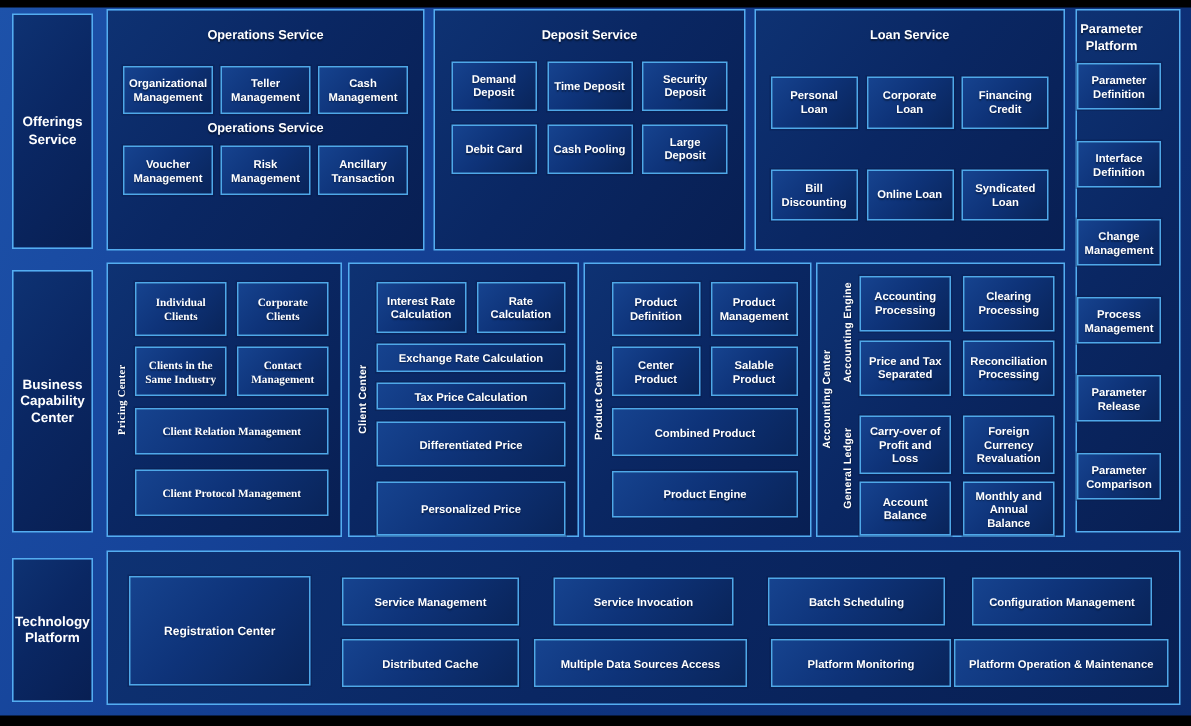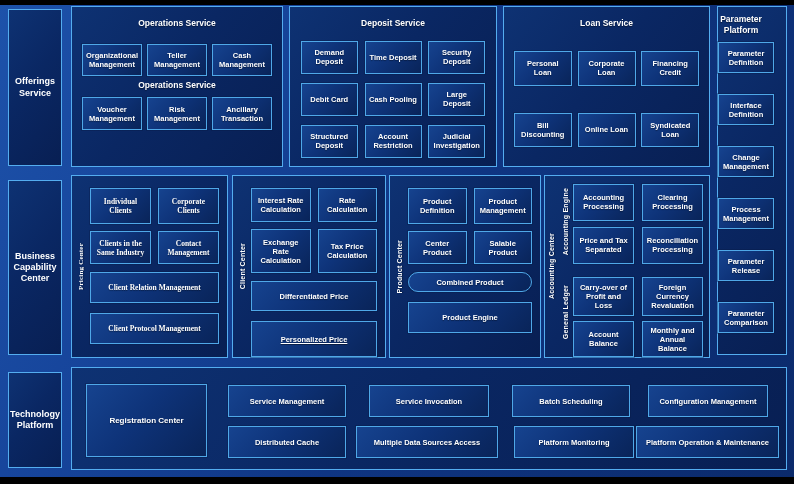--- a/index.html
+++ b/index.html
@@ -69,25 +69,20 @@
     <div class="row" style="margin-top:12px;height:33px;padding:0 4px;">
       <div class="box" style="width:57px;">Demand Deposit</div>
       <div class="box" style="width:57px;">Time Deposit</div>
       <div class="box" style="width:57px;">Security Deposit</div>
     </div>
     <div class="row" style="margin-top:9px;height:33px;padding:0 4px;">
       <div class="box" style="width:57px;">Debit Card</div>
       <div class="box" style="width:57px;">Cash Pooling</div>
       <div class="box" style="width:57px;">Large Deposit</div>
     </div>
-    <div class="row" style="margin-top:9px;height:33px;padding:0 4px;">
-      <div class="box" style="width:57px;">Structured Deposit</div>
-      <div class="box" style="width:57px;">Account Restriction</div>
-      <div class="box" style="width:57px;">Judicial Investigation</div>
-    </div>
   </div>
 
   <div class="panel" style="left:503px;top:6px;width:207px;height:161px;">
     <div class="ptitle" style="margin-top:11px;">Loan Service</div>
     <div class="row" style="margin-top:22px;height:35px;padding:0 4px;">
       <div class="box" style="width:58px;">Personal Loan</div>
       <div class="box" style="width:58px;">Corporate Loan</div>
       <div class="box" style="width:58px;">Financing Credit</div>
     </div>
     <div class="row" style="margin-top:27px;height:34px;padding:0 4px;">
@@ -127,43 +122,43 @@
 
   <div class="panel" style="left:232px;top:175px;width:154px;height:183px;display:flex;">
     <div class="vstrip" style="width:18px;">
       <span class="vlabel">Client Center</span>
     </div>
     <div class="cap-content">
       <div class="g2" style="height:36px;">
         <div class="box">Interest Rate Calculation</div>
         <div class="box">Rate Calculation</div>
       </div>
-      <div class="g2" style="height:46px;margin-top:7px;">
+      <div class="g2" style="height:46px;margin-top:7px;flex-direction:column;">
         <div class="box">Exchange Rate Calculation</div>
         <div class="box">Tax Price Calculation</div>
       </div>
       <div class="box" style="height:31px;margin-top:8px;">Differentiated Price</div>
-      <div class="box" style="height:37px;margin-top:10px;text-decoration:underline;">Personalized Price</div>
+      <div class="box" style="height:37px;margin-top:10px;">Personalized Price</div>
     </div>
   </div>
 
   <div class="panel" style="left:389px;top:175px;width:152px;height:183px;display:flex;">
     <div class="vstrip" style="width:18px;">
       <span class="vlabel">Product Center</span>
     </div>
     <div class="cap-content">
       <div class="g2" style="height:36px;">
         <div class="box">Product Definition</div>
         <div class="box">Product Management</div>
       </div>
       <div class="g2" style="height:33px;margin-top:7px;">
         <div class="box">Center Product</div>
         <div class="box">Salable Product</div>
       </div>
-      <div class="box" style="height:20px;margin-top:8px;border-radius:10px;">Combined Product</div>
+      <div class="box" style="height:32px;margin-top:8px;">Combined Product</div>
       <div class="box" style="height:31px;margin-top:10px;">Product Engine</div>
     </div>
   </div>
 
   <div class="panel" style="left:544px;top:175px;width:166px;height:183px;display:flex;">
     <div class="vstrip" style="width:13px;">
       <span class="vlabel">Accounting Center</span>
     </div>
     <div style="width:15px;display:flex;flex-direction:column;flex:none;">
       <div class="vstrip" style="height:50%;">

